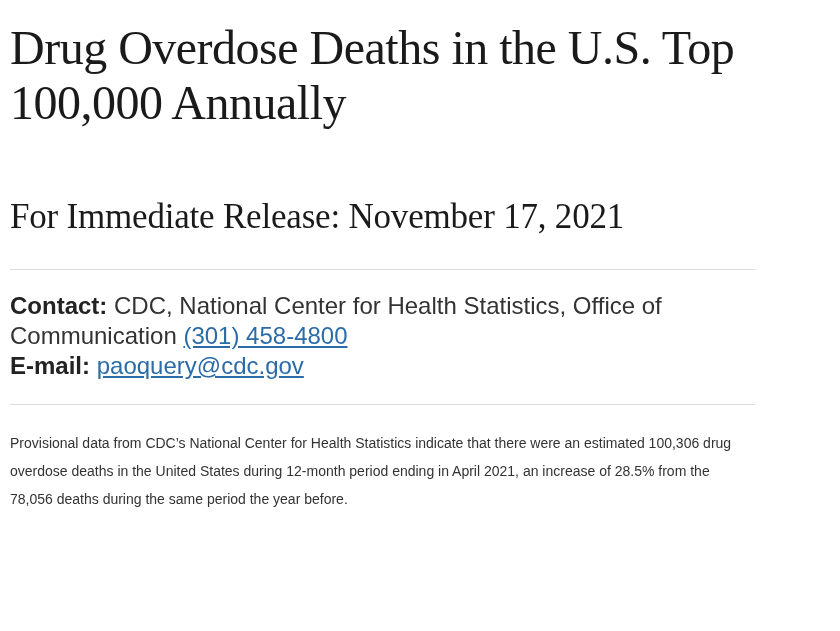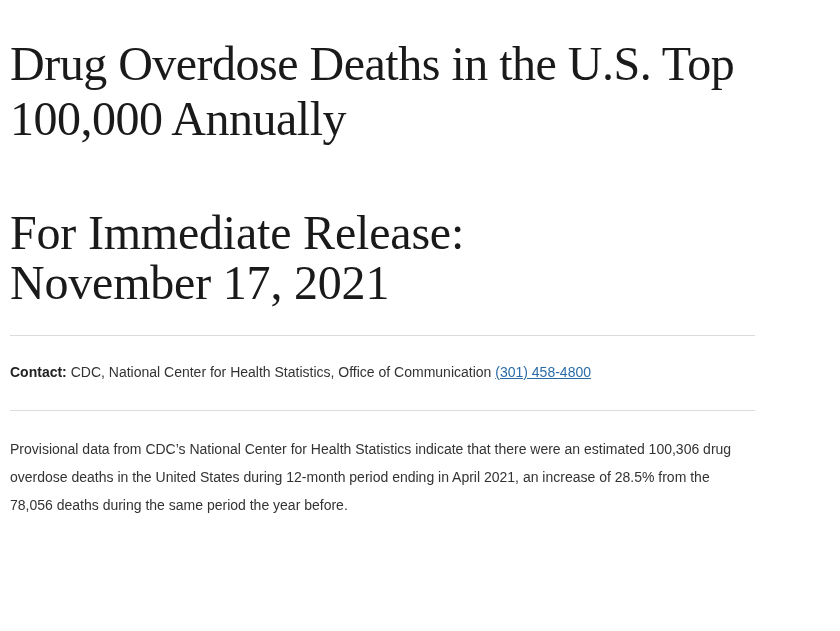--- a/index.html
+++ b/index.html
@@ -8,52 +8,52 @@
       padding: 0;
       background: #ffffff;
       width: 840px;
       height: 631px;
       overflow: hidden;
       font-family: "Liberation Sans", sans-serif;
     }
     .content {
       width: 772px;
       height: 631px;
-      padding: 36px 17px 0 10px;
+      padding: 20px 17px 0 10px;
     }
     h1.page-title {
       margin: 0;
       font-family: "Liberation Serif", serif;
       font-weight: 400;
       font-size: 48px;
       line-height: 55px;
       letter-spacing: -0.5px;
       color: var(--heading, #1a1a1a);
     }
     h2.release-heading {
       margin: 62px 0 0 0;
       max-width: 665px;
       font-family: "Liberation Serif", serif;
       font-weight: 400;
-      font-size: 48px;
+      font-size: 35px;
       line-height: 50px;
       letter-spacing: -0.2px;
       color: var(--heading, #1a1a1a);
     }
     hr.rule {
       border: 0;
       border-top: 1px solid var(--divider, #dcdcdc);
       height: 0;
       margin: 0;
     }
     hr.rule-1 { margin-top: 27px; }
     hr.rule-2 { margin-top: 23px; }
     .contact-block {
       margin-top: 21px;
-      font-size: 14px;
+      font-size: 24px;
       line-height: 30px;
       color: var(--body, #333333);
     }
     .contact-block p { margin: 0; }
     .contact-block strong { font-weight: 700; color: #222222; }
     a.link {
       color: var(--link, #2b6ca8);
       text-decoration: underline;
       cursor: pointer;
     }
@@ -74,19 +74,23 @@
   <h2 class="release-heading">For Immediate Release: November 17, 2021</h2>
 
   <hr class="rule rule-1">
 
   <div class="contact-block">
     <p>
       <strong>Contact:</strong>
       <span>CDC, National Center for Health Statistics, Office of Communication</span>
       <a href="#" class="link">(301) 458-4800</a>
     </p>
+    <p>
+      <strong>E-mail:</strong>
+      <a href="#" class="link">paoquery@cdc.gov</a>
+    </p>
   </div>
 
   <hr class="rule rule-2">
 
   <p class="body-text">Provisional data from CDC’s National Center for Health Statistics indicate that there were an estimated 100,306 drug overdose deaths in the United States during 12-month period ending in April 2021, an increase of 28.5% from the 78,056 deaths during the same period the year before.</p>
 
 </div>
 
 </body></html>

